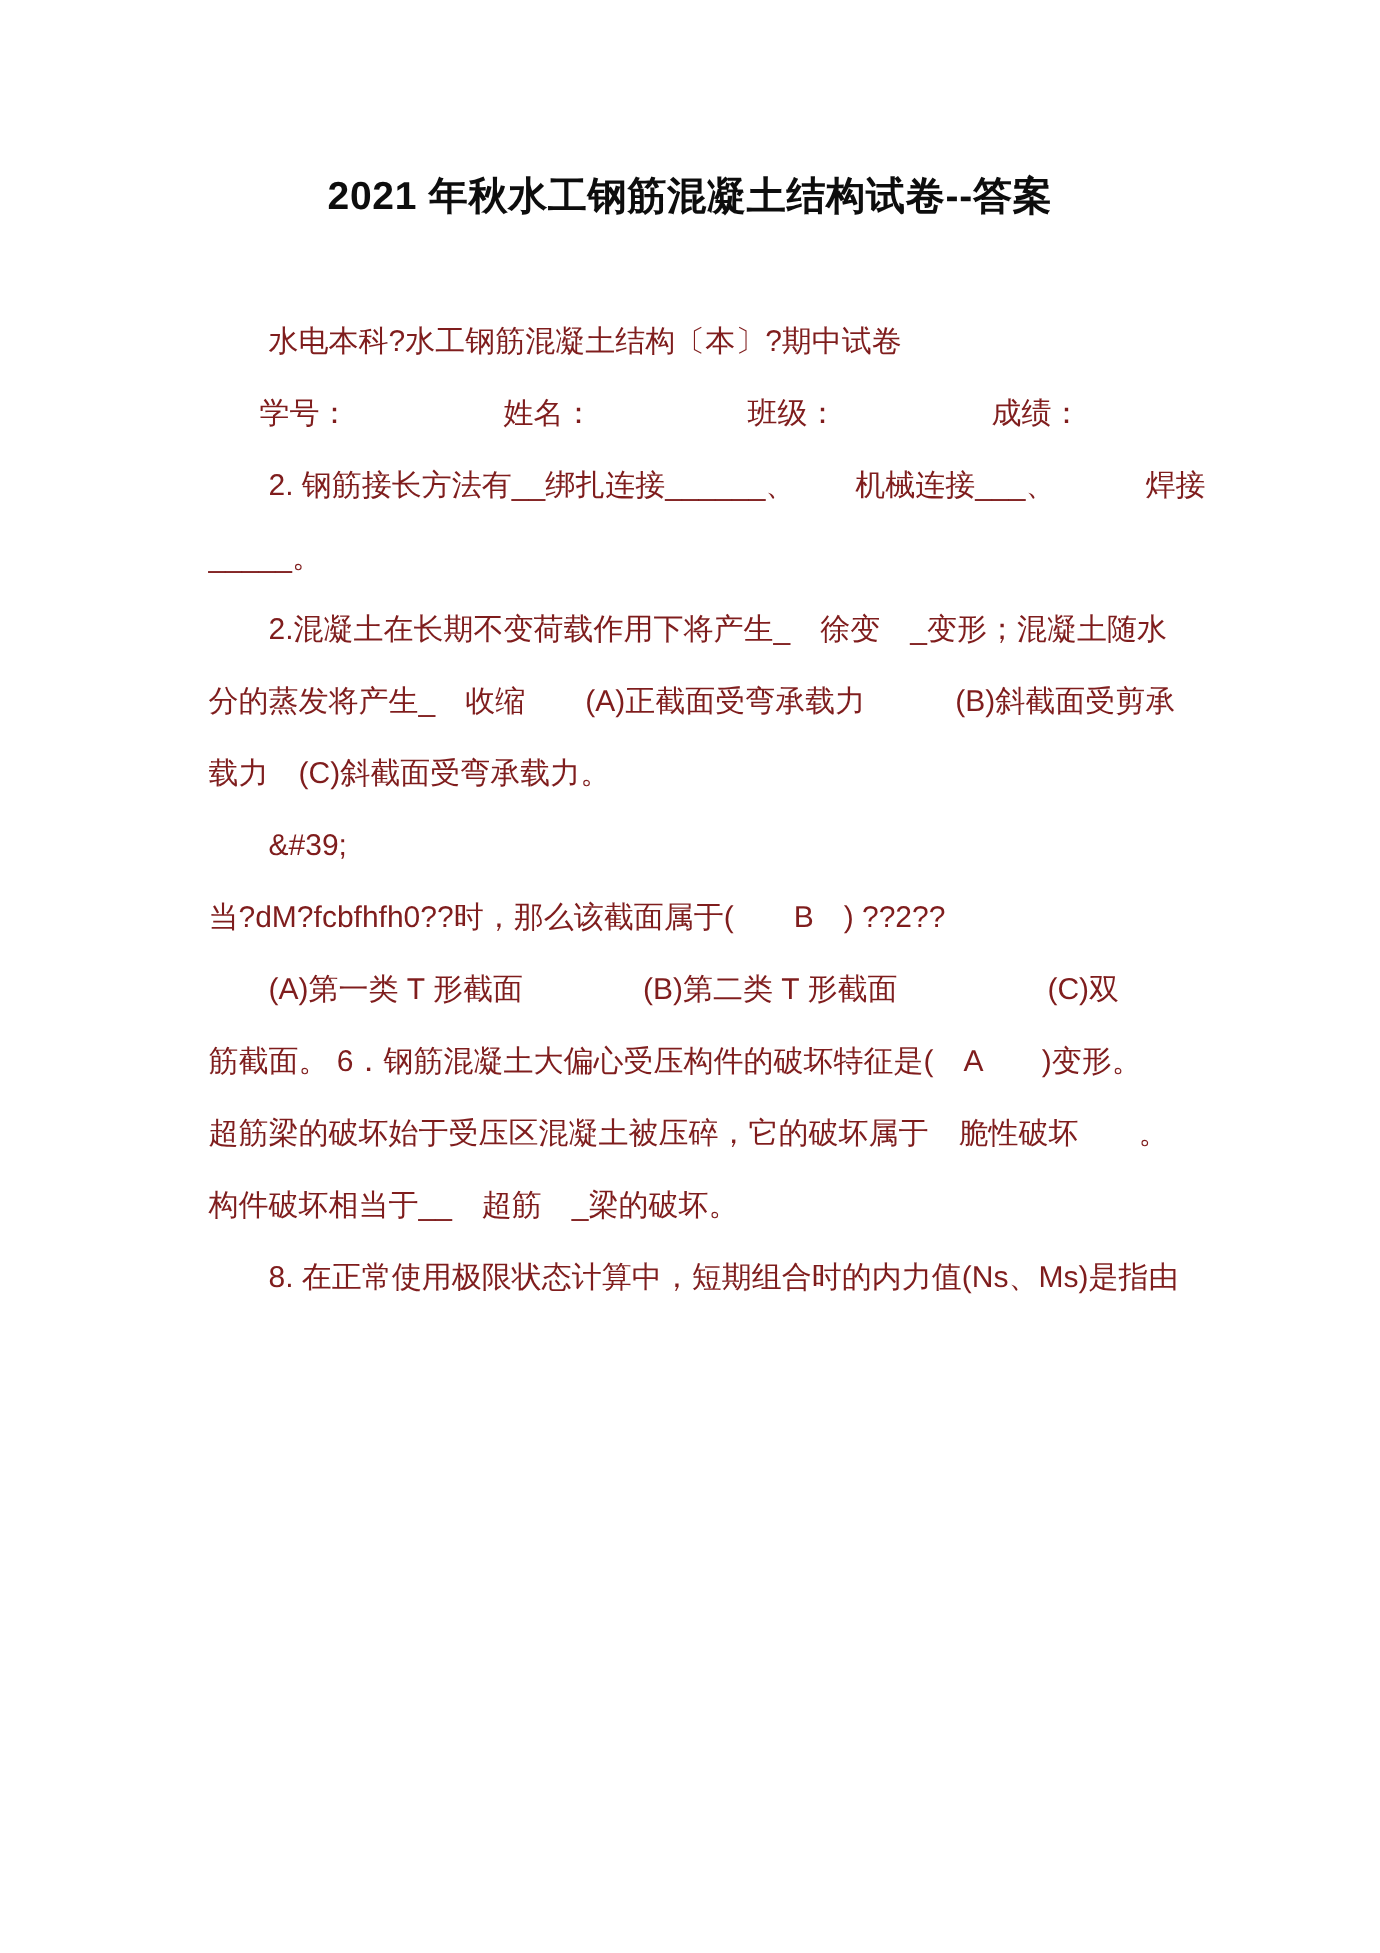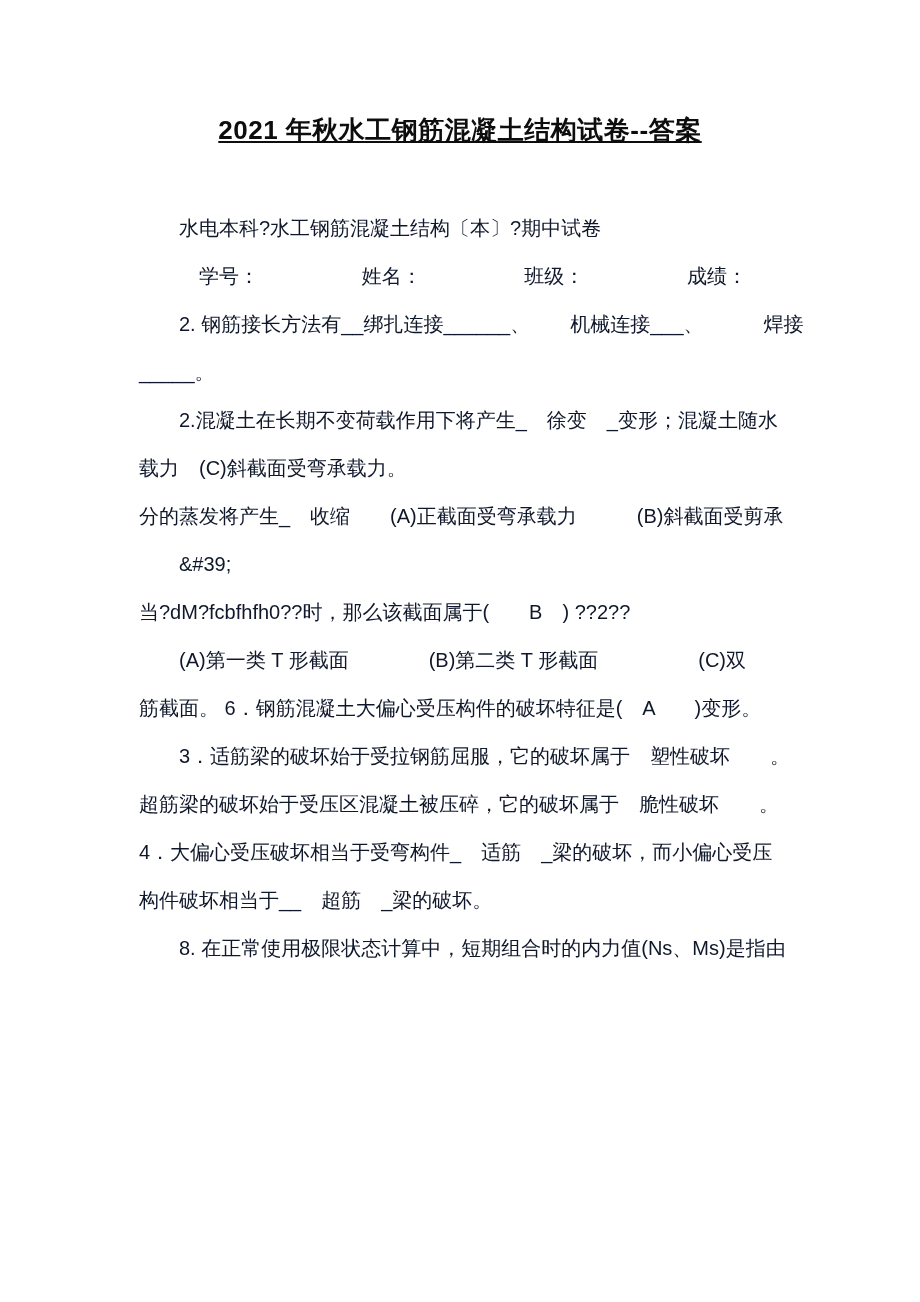--- a/index.html
+++ b/index.html
@@ -18,42 +18,41 @@
   }
   .doc-title {
     padding-top: 112px;
     text-align: center;
     font-size: 26px;
     line-height: 36px;
     font-weight: 700;
     color: #0d0d0d;
     letter-spacing: 0.5px;
     white-space: pre;
-    text-decoration: underline;
   }
   .content {
     margin-top: 56px;
     padding-left: 139px;
     padding-right: 90px;
   }
   .row {
     height: 48px;
     line-height: 48px;
     font-size: 20px;
     white-space: pre;
-    color: #0f172a;
+    color: #7f1d1d;
   }
   .indent {
     padding-left: 40px;
   }
   .fields-row {
     display: flex;
     justify-content: space-between;
     width: 548px;
-    margin-left: 60px;
+    margin-left: 34px;
     font-family: Liberation Serif, serif;
   }
   .fields-row span {
     white-space: pre;
   }
 </style>
 </head>
 <body>
 
 <div class="page">
@@ -67,26 +66,24 @@
     <div class="row fields-row">
       <span>学号：</span>
       <span>姓名：</span>
       <span>班级：</span>
       <span>成绩：</span>
     </div>
 
     <div class="row indent">2. 钢筋接长方法有__绑扎连接______、　　机械连接___、　　　焊接</div>
     <div class="row">_____。</div>
     <div class="row indent">2.混凝土在长期不变荷载作用下将产生_　徐变　_变形；混凝土随水</div>
+    <div class="row">分的蒸发将产生_　收缩　　(A)正截面受弯承载力　　　(B)斜截面受剪承</div>
     <div class="row">载力　(C)斜截面受弯承载力。</div>
-    <div class="row">分的蒸发将产生_　收缩　　(A)正截面受弯承载力　　　(B)斜截面受剪承</div>
     <div class="row indent">&amp;#39;</div>
     <div class="row">当?dM?fcbfhfh0??时，那么该截面属于(　　B　) ??2??</div>
     <div class="row indent">(A)第一类 T 形截面　　　　(B)第二类 T 形截面　　　　　(C)双</div>
     <div class="row">筋截面。 6．钢筋混凝土大偏心受压构件的破坏特征是(　A　　)变形。</div>
-    <div class="row indent">3．适筋梁的破坏始于受拉钢筋屈服，它的破坏属于　塑性破坏　　。</div>
     <div class="row">超筋梁的破坏始于受压区混凝土被压碎，它的破坏属于　脆性破坏　　。</div>
-    <div class="row">4．大偏心受压破坏相当于受弯构件_　适筋　_梁的破坏，而小偏心受压</div>
     <div class="row">构件破坏相当于__　超筋　_梁的破坏。</div>
     <div class="row indent">8. 在正常使用极限状态计算中，短期组合时的内力值(Ns、Ms)是指由</div>
 
   </div>
 </div>
 
 </body></html>

